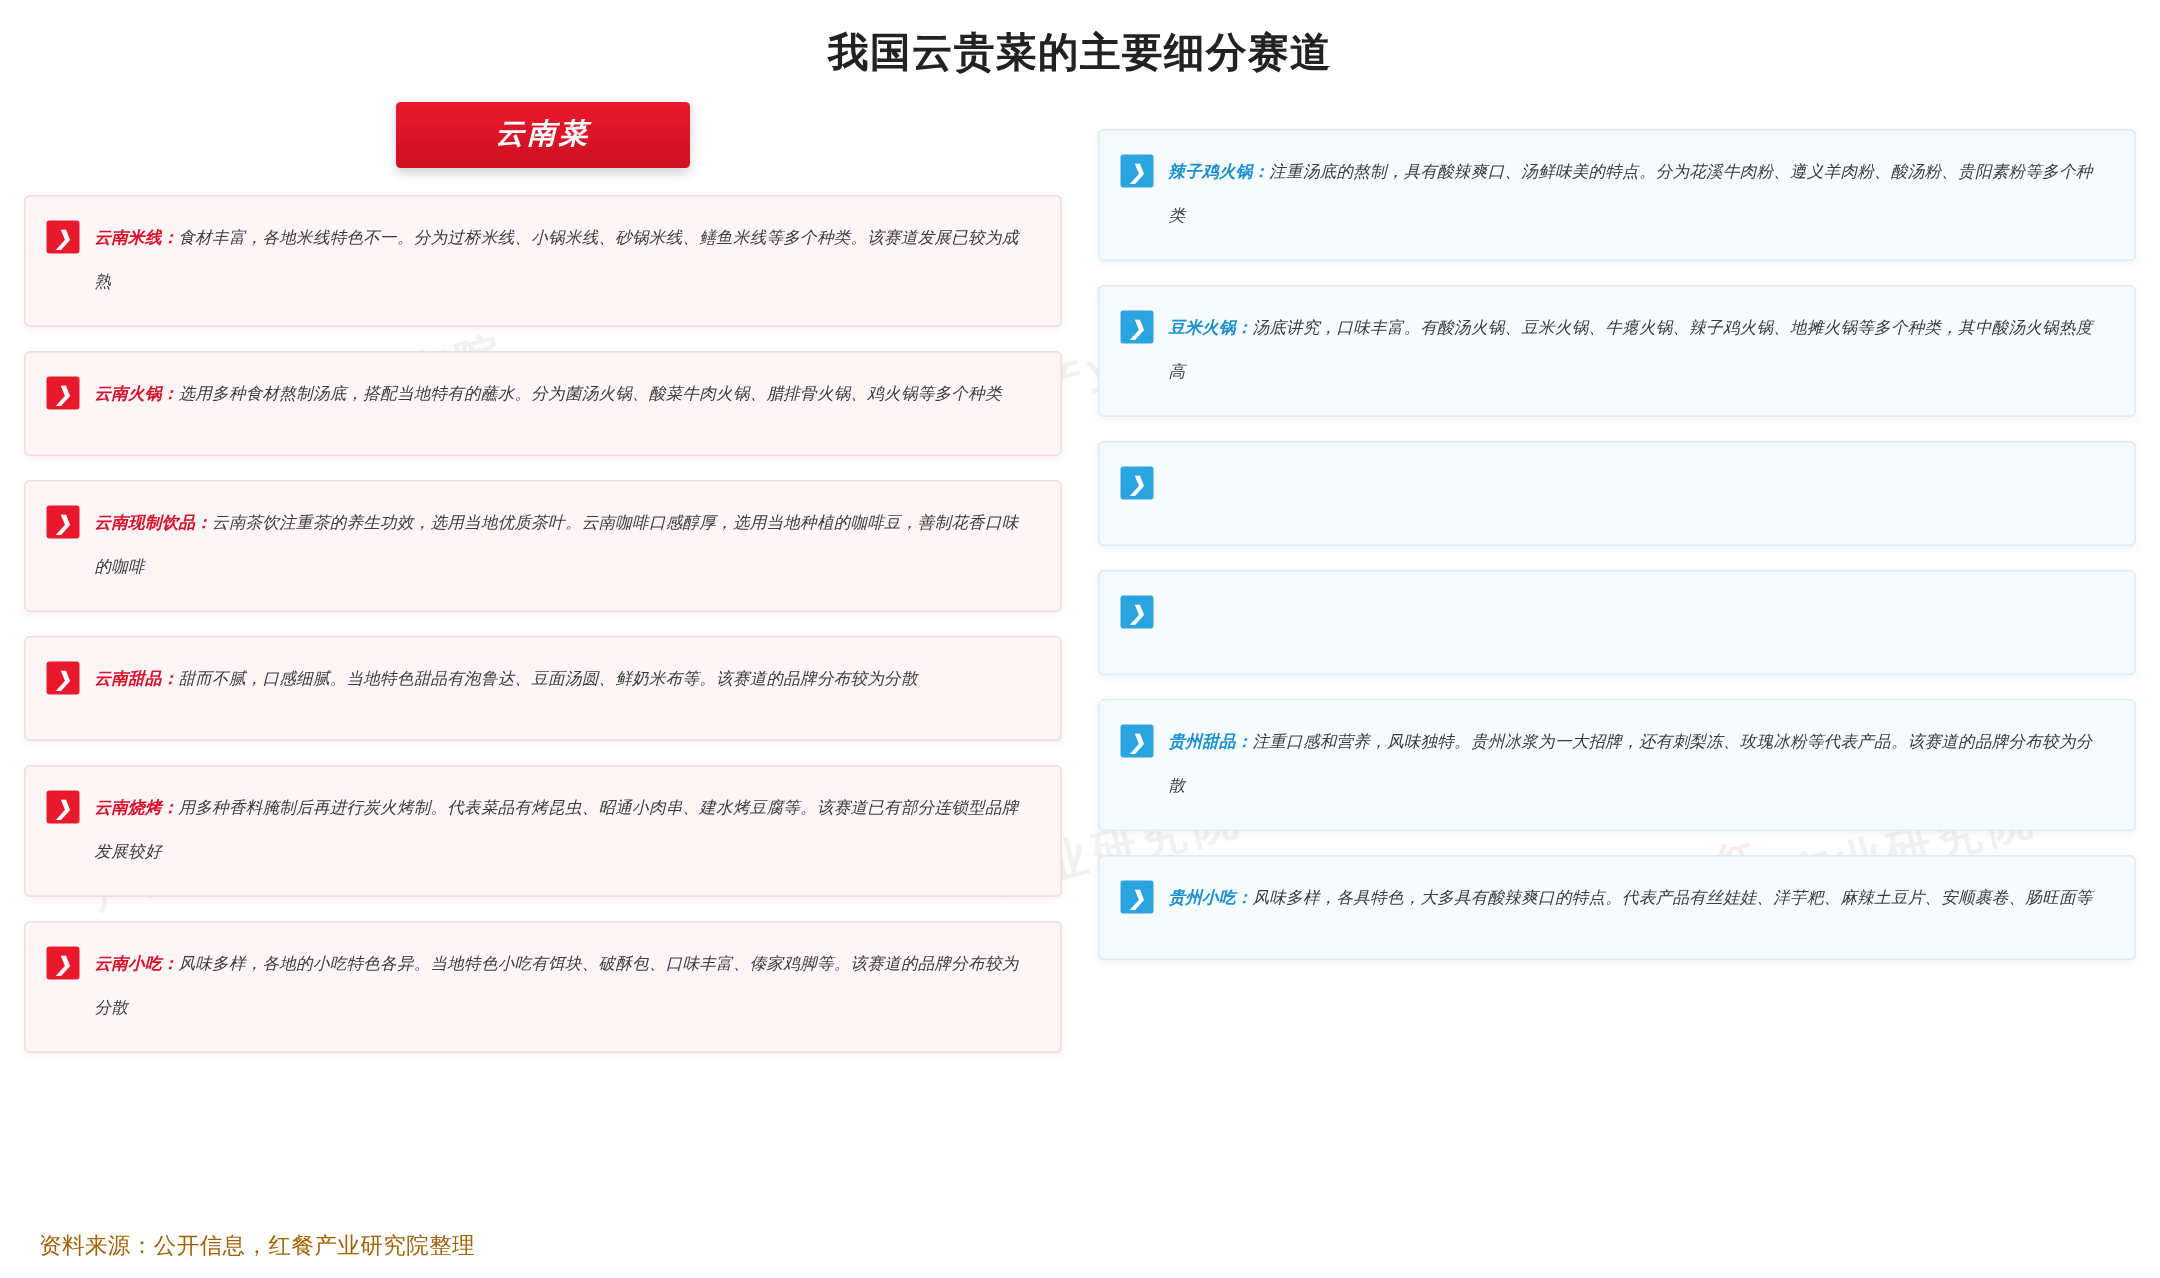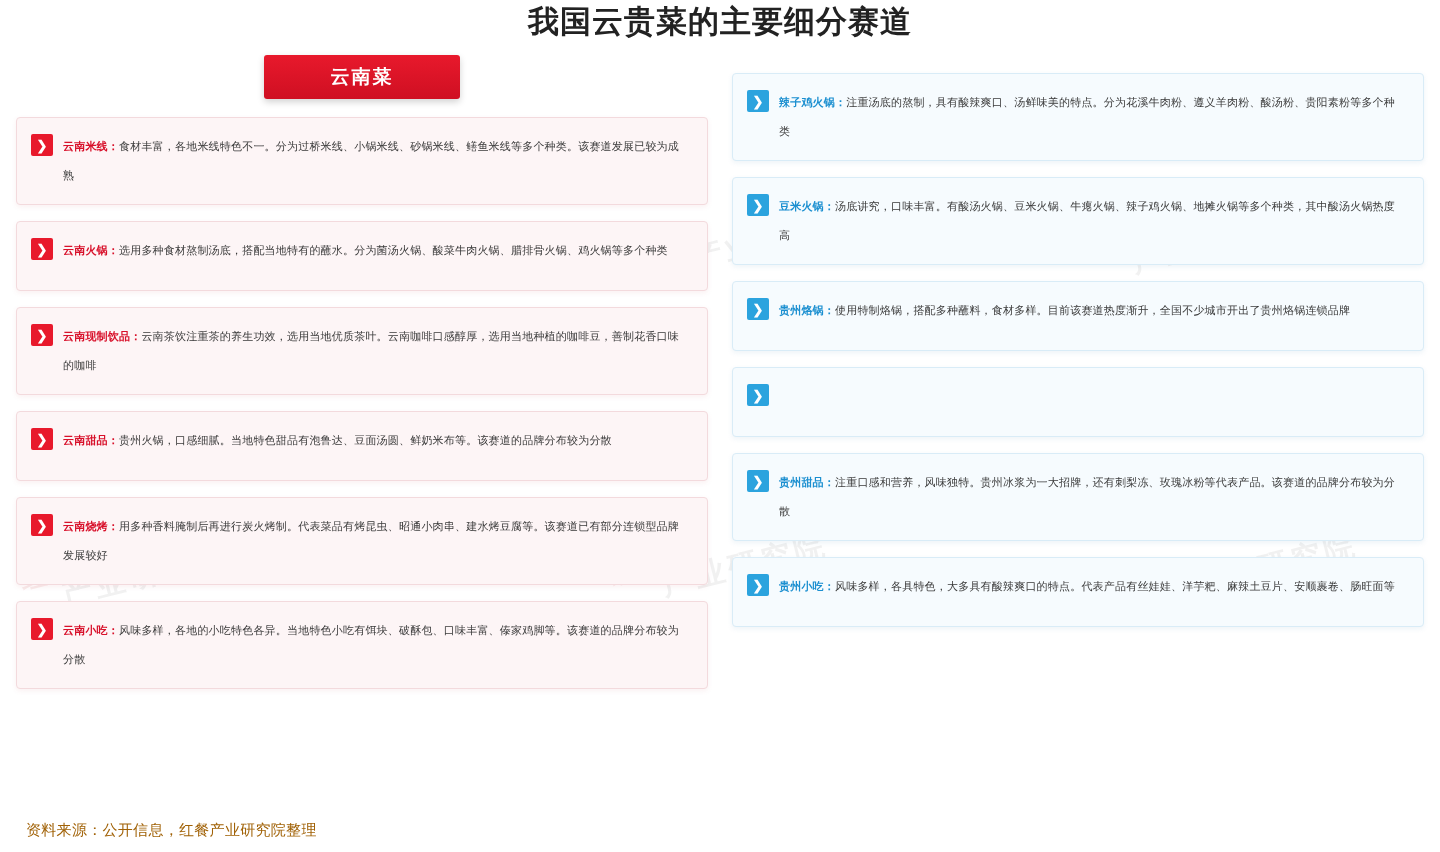--- a/index.html
+++ b/index.html
@@ -16,37 +16,38 @@
     position: relative;
   }
   .page {
     position: relative;
     width: 1440px;
     height: 852px;
     box-sizing: border-box;
   }
   .title {
     text-align: center;
-    font-size: 31px;
+    font-size: 27px;
     font-weight: bold;
     color: #222222;
     letter-spacing: 1px;
-    padding-top: 5px;
+    padding-top: 18px;
     line-height: 34px;
   }
   .columns {
     display: flex;
     justify-content: space-between;
     padding: 0 16px;
     box-sizing: border-box;
     margin-top: 16px;
   }
   .col {
     width: 692px;
     box-sizing: border-box;
+    font-style: italic;
   }
   .col-header {
     display: flex;
     justify-content: center;
   }
   .header-chip {
     width: 196px;
     height: 44px;
     line-height: 44px;
     text-align: center;
@@ -179,21 +180,21 @@
           <div class="card-text"><span class="lbl lbl-red">云南火锅：</span><span>选用多种食材熬制汤底，搭配当地特有的蘸水。分为菌汤火锅、酸菜牛肉火锅、腊排骨火锅、鸡火锅等多个种类</span></div>
         </div>
 
         <div class="card card-red">
           <div class="arrow arrow-red">❯</div>
           <div class="card-text"><span class="lbl lbl-red">云南现制饮品：</span><span>云南茶饮注重茶的养生功效，选用当地优质茶叶。云南咖啡口感醇厚，选用当地种植的咖啡豆，善制花香口味的咖啡</span></div>
         </div>
 
         <div class="card card-red">
           <div class="arrow arrow-red">❯</div>
-          <div class="card-text"><span class="lbl lbl-red">云南甜品：</span><span>贵州火锅，口感细腻。当地特色甜品有泡鲁达、豆面汤圆、鲜奶米布等。该赛道的品牌分布较为分散</span></div>
+          <div class="card-text"><span class="lbl lbl-red">云南甜品：</span><span>甜而不腻，口感细腻。当地特色甜品有泡鲁达、豆面汤圆、鲜奶米布等。该赛道的品牌分布较为分散</span></div>
         </div>
 
         <div class="card card-red">
           <div class="arrow arrow-red">❯</div>
           <div class="card-text"><span class="lbl lbl-red">云南烧烤：</span><span>用多种香料腌制后再进行炭火烤制。代表菜品有烤昆虫、昭通小肉串、建水烤豆腐等。该赛道已有部分连锁型品牌发展较好</span></div>
         </div>
 
         <div class="card card-red">
           <div class="arrow arrow-red">❯</div>
           <div class="card-text"><span class="lbl lbl-red">云南小吃：</span><span>风味多样，各地的小吃特色各异。当地特色小吃有饵块、破酥包、口味丰富、傣家鸡脚等。该赛道的品牌分布较为分散</span></div>
@@ -210,21 +211,20 @@
           <div class="card-text"><span class="lbl lbl-blue">辣子鸡火锅：</span><span>注重汤底的熬制，具有酸辣爽口、汤鲜味美的特点。分为花溪牛肉粉、遵义羊肉粉、酸汤粉、贵阳素粉等多个种类</span></div>
         </div>
 
         <div class="card card-blue">
           <div class="arrow arrow-blue">❯</div>
           <div class="card-text"><span class="lbl lbl-blue">豆米火锅：</span><span>汤底讲究，口味丰富。有酸汤火锅、豆米火锅、牛瘪火锅、辣子鸡火锅、地摊火锅等多个种类，其中酸汤火锅热度高</span></div>
         </div>
 
         <div class="card card-blue">
           <div class="arrow arrow-blue">❯</div>
-          <div class="card-text"><span class="lbl lbl-blue">贵州烙锅：</span><span>使用特制烙锅，搭配多种蘸料，食材多样。目前该赛道热度渐升，全国不少城市开出了贵州烙锅连锁品牌</span></div>
         </div>
 
         <div class="card card-blue">
           <div class="arrow arrow-blue">❯</div>
         </div>
 
         <div class="card card-blue">
           <div class="arrow arrow-blue">❯</div>
           <div class="card-text"><span class="lbl lbl-blue">贵州甜品：</span><span>注重口感和营养，风味独特。贵州冰浆为一大招牌，还有刺梨冻、玫瑰冰粉等代表产品。该赛道的品牌分布较为分散</span></div>
         </div>

